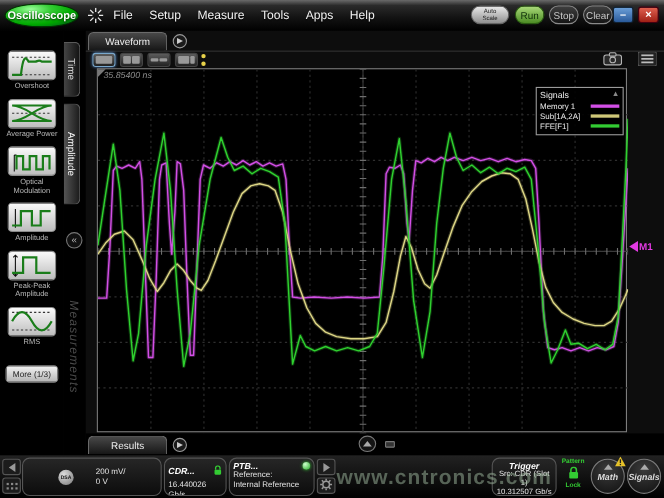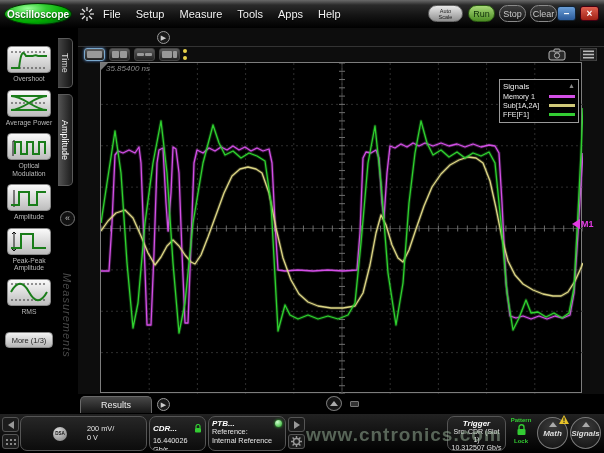--- a/index.html
+++ b/index.html
@@ -68,21 +68,21 @@
     align-items:center;justify-content:center;gap:1px;padding:2px}
   .lay-btn.active{border-color:#7aa8cc;box-shadow:0 0 3px #58c}
   .lay-cell{background:#999;flex:1;height:100%;border-radius:1px}
   .dots{position:absolute;left:105px;top:2px}
   .dot{width:4px;height:4px;border-radius:50%;background:#e8d24a;margin-bottom:3px}
 
   .icon-cam{position:absolute;left:470px;top:0px}
   .icon-menu{position:absolute;left:502px;top:0px}
 
   
-  .plot{position:absolute;left:22px;top:34px;width:482px;height:331px;background:#000;
+  .plot{position:absolute;left:10px;top:34px;width:482px;height:331px;background:#000;
     border:1px solid #7d7d7d}
   .plot svg{position:absolute;left:0;top:0}
   .tb-label{position:absolute;left:5px;top:1px;font-size:8px;font-style:italic;color:#8d8d8d}
   .corner-mark{position:absolute;left:0;top:0;width:0;height:0;
     border-top:7px solid #777;border-right:7px solid transparent}
   .legend{position:absolute;right:2px;top:16px;width:80px;background:rgba(0,0,0,.88);
     border:1px solid #9a9a9a;padding:2px 3px 3px;z-index:5}
   .legend-title{display:flex;justify-content:space-between;font-size:8px;color:#eee;margin-bottom:1px}
   .legend-row{display:flex;align-items:center;height:9px;font-size:7.2px;color:#eee}
   .legend-row span{flex:1}
@@ -250,20 +250,21 @@
   </div>
 
   <div class="side-tabs">
     <div class="vtab vtab-time">Time</div>
     <div class="vtab vtab-amp">Amplitude</div>
     <div class="collapse-btn">«</div>
     <div class="measurements-label">Measurements</div>
   </div>
 
   <div class="main">
+    <div class="doc-tab">Waveform</div>
     <div class="play-btn">▶</div>
     <div class="tab-underline"></div>
 
     <div class="toolbar">
       <div class="lay-btn active" style="left:6px">
           <div class="lay-cell"></div>
         </div>
       <div class="lay-btn" style="left:31px">
           <div class="lay-cell"></div>
           <div class="lay-cell"></div>

